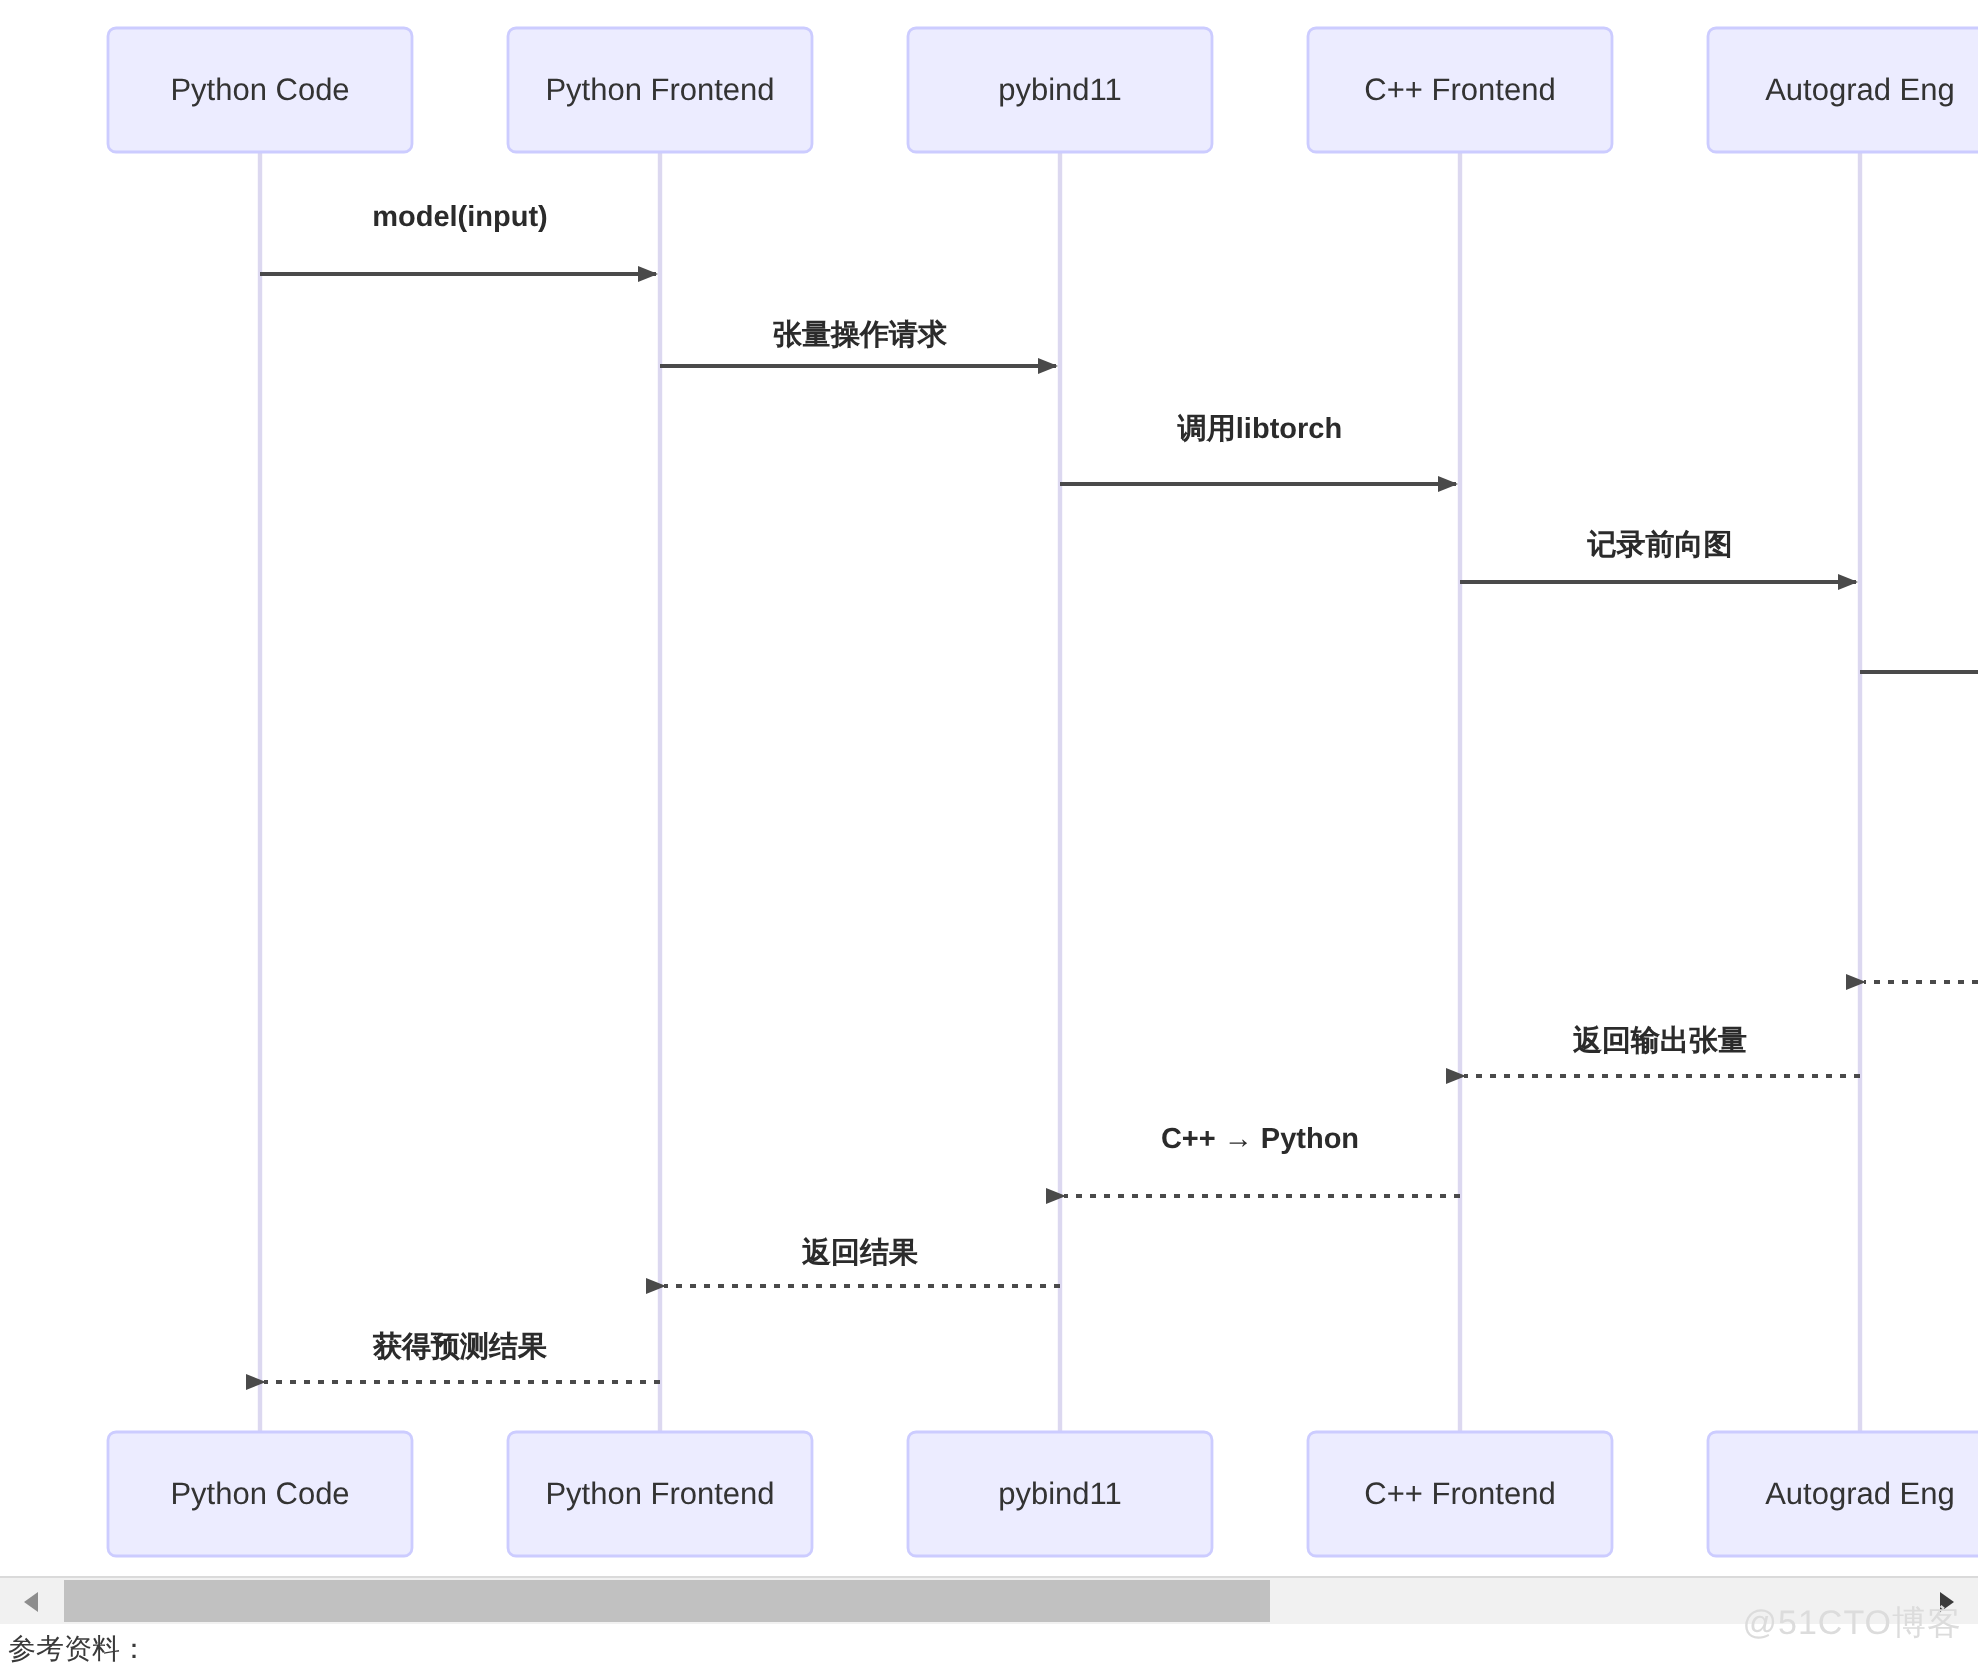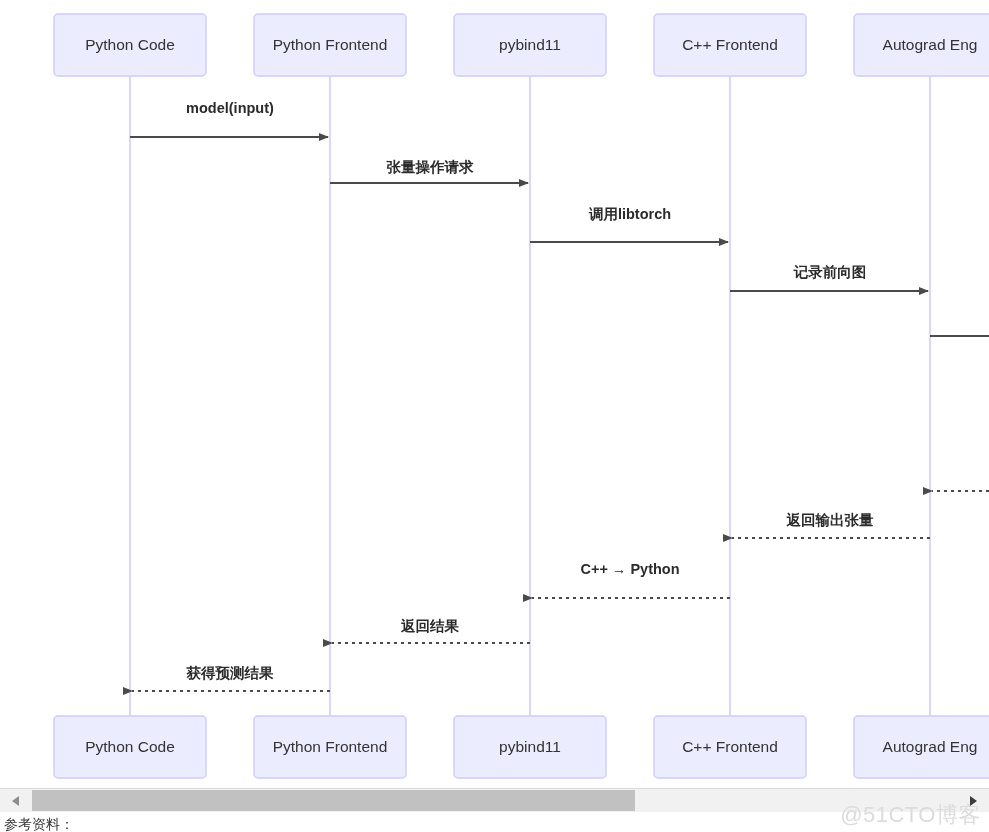--- a/index.html
+++ b/index.html
@@ -119,21 +119,21 @@
     font-size: 14px;
     color: #3a3a3a;
     white-space: nowrap;
   }
 
   #watermark {
     position: absolute;
     right: 8px;
     top: 800px;
     font-family: "Liberation Sans", "DejaVu Sans", sans-serif;
-    font-size: 22px;
+    font-size: 17px;
     color: #DCDCDC;
     letter-spacing: 0.5px;
     white-space: nowrap;
     user-select: none;
   }
 </style>
 </head>
 <body>
 
 <div id="diagram-viewport">

